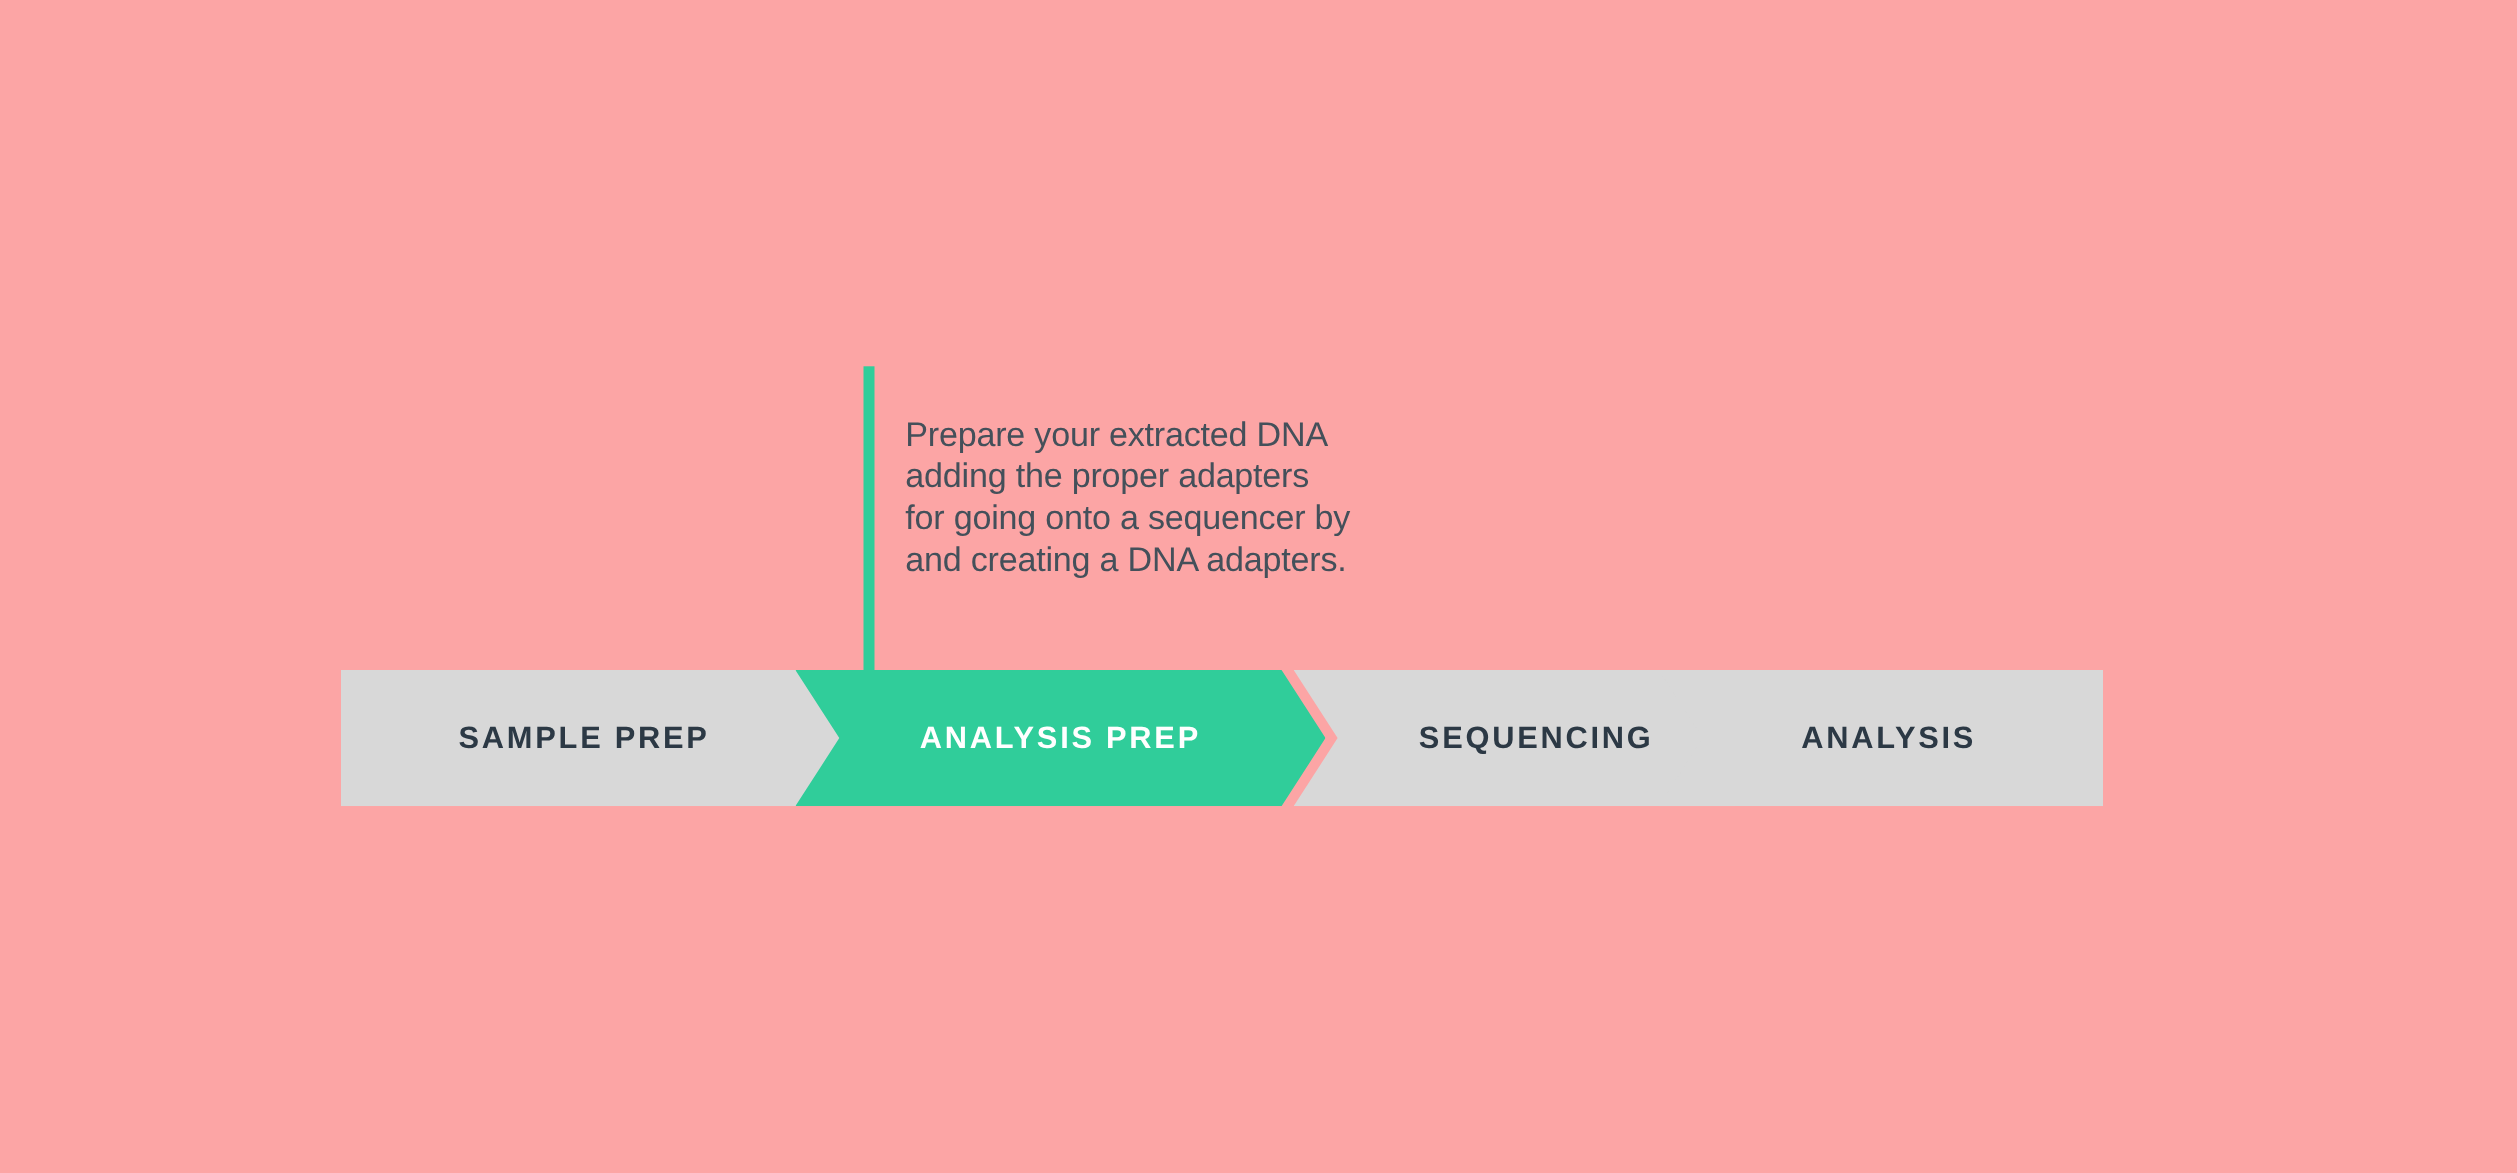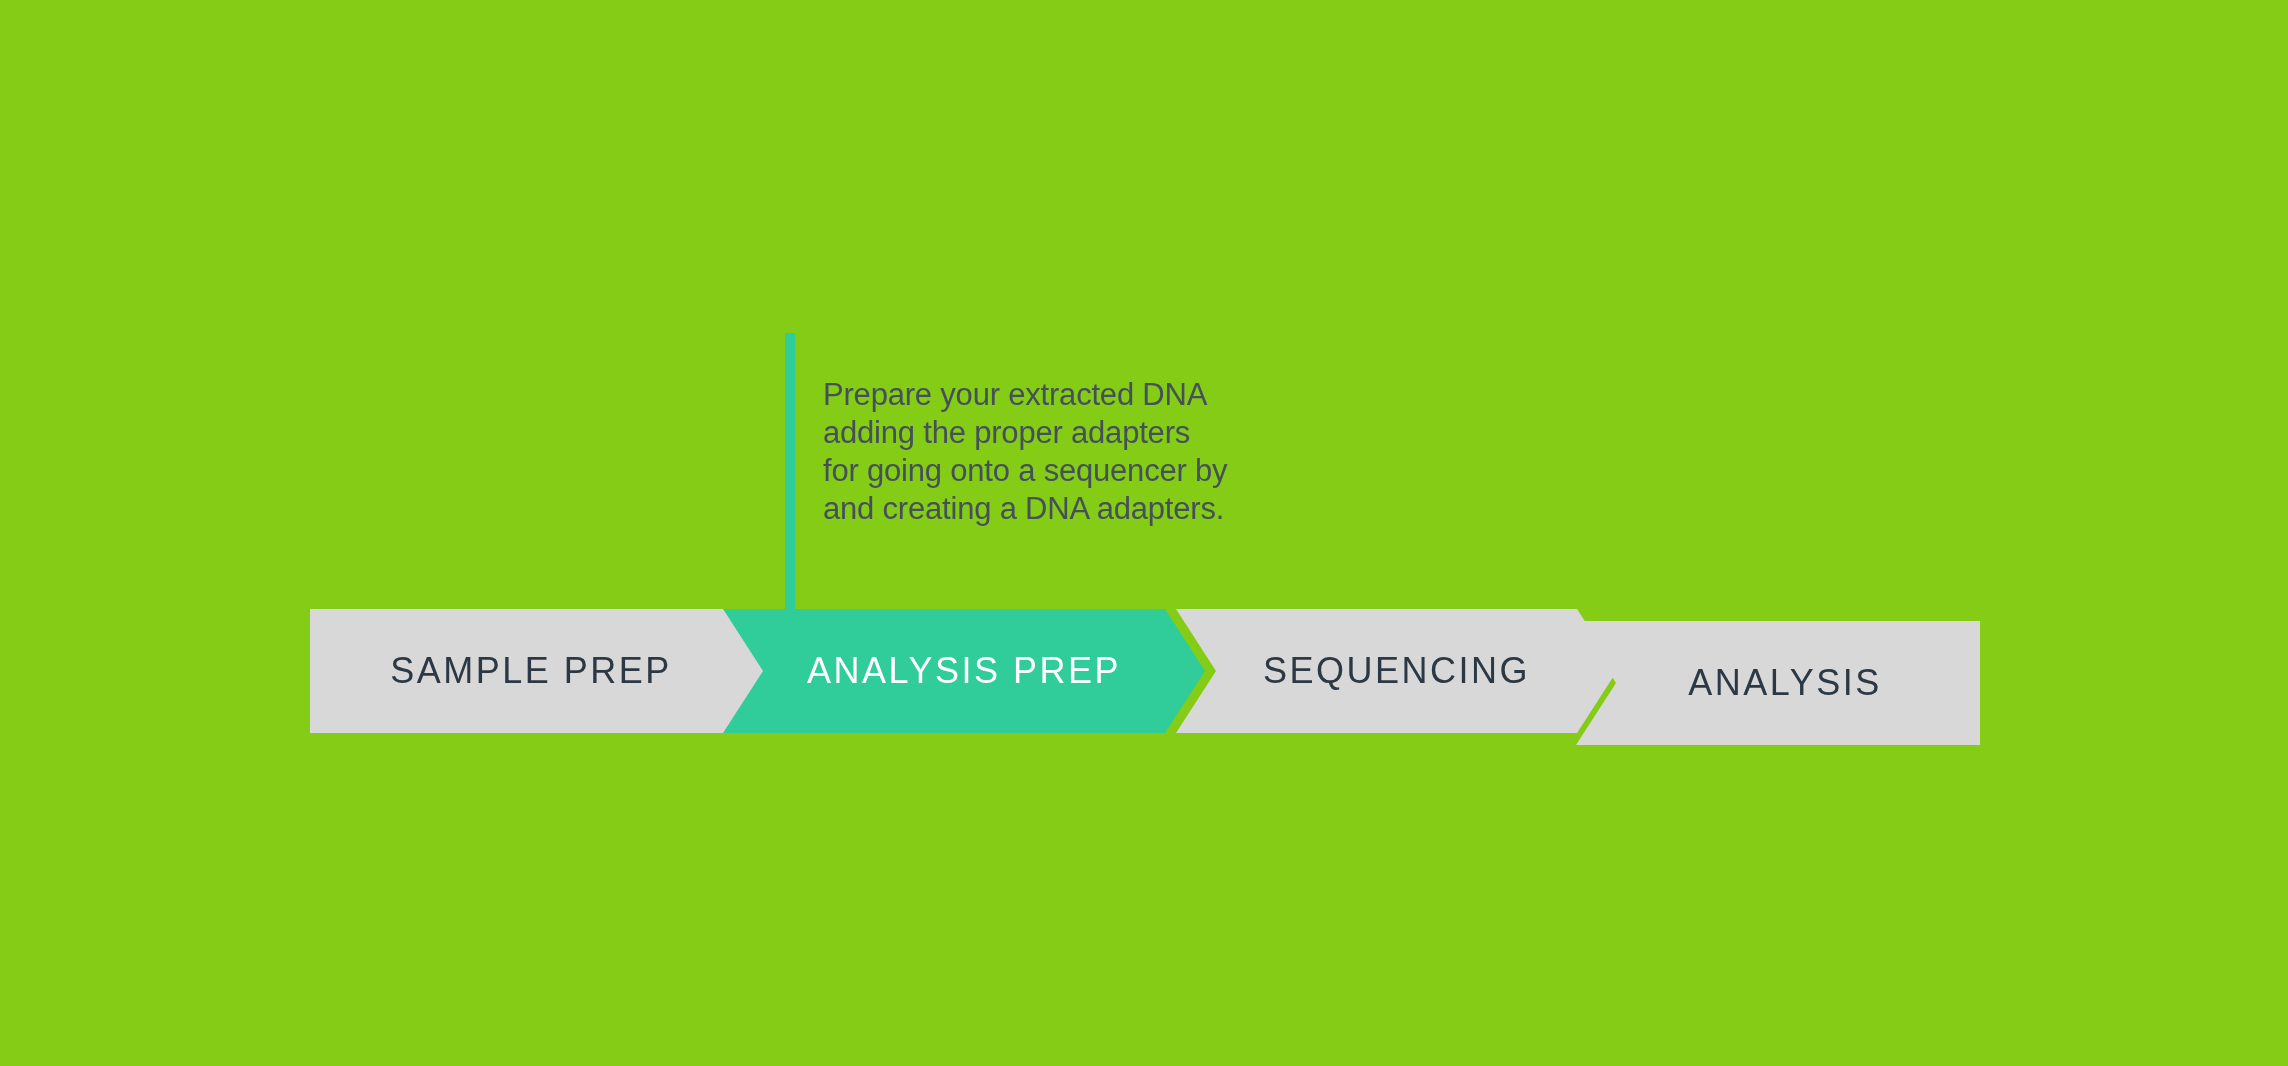--- a/index.html
+++ b/index.html
@@ -5,21 +5,21 @@
   html, body {
     margin: 0;
     padding: 0;
     background: #ffffff;
     font-family: "Liberation Sans", sans-serif;
   }
   .canvas {
     position: relative;
     width: 2288px;
     height: 1066px;
-    background: #84cc16;
+    background: #fca5a5;
     overflow: hidden;
   }
 
   
   .connector-line {
     position: absolute;
     left: 785px;
     top: 333px;
     width: 10px;
     height: 277px;
@@ -49,22 +49,22 @@
     top: 0;
     height: 124px;
     background: #d8d8d8;
     display: flex;
     align-items: center;
     justify-content: center;
     cursor: pointer;
   }
   .step .label {
     color: #2c3945;
-    font-size: 36px;
-    font-weight: normal;
+    font-size: 28px;
+    font-weight: bold;
     letter-spacing: 2.5px;
     white-space: nowrap;
   }
   .step.active { background: #30cd9a; }
   .step.active .label { color: #ffffff; }
 
   
   .step.arrow-right {
     clip-path: polygon(0 0, calc(100% - 40px) 0, 100% 50%, calc(100% - 40px) 100%, 0 100%);
     padding-right: 14px;
@@ -75,21 +75,21 @@
   }
   
   .step.notch-left {
     clip-path: polygon(0 0, 100% 0, 100% 100%, 0 100%, 40px 50%);
     padding-left: 14px;
   }
 
   .step-1 { left: 310px;  width: 442px; }
   .step-2 { left: 723px;  width: 482px; }
   .step-3 { left: 1176px; width: 441px; align-items: center; }
-  .step-4 { left: 1576px; width: 390px; margin-top: 12px; }
+  .step-4 { left: 1508px; width: 390px; }
 </style>
 </head>
 <body>
 
 <div class="canvas">
 
   <div class="connector-line"></div>
   <div class="callout-text">
     <div>Prepare your extracted DNA</div>
     <div>adding the proper adapters</div>

